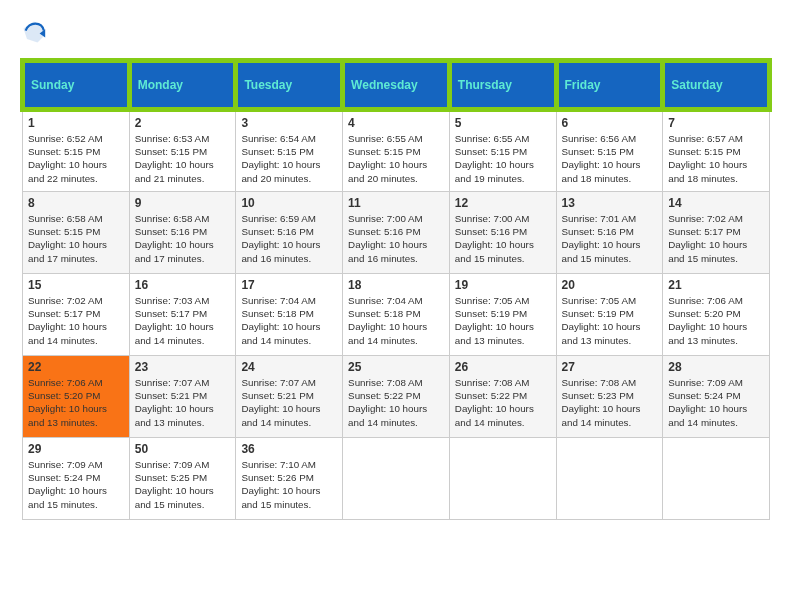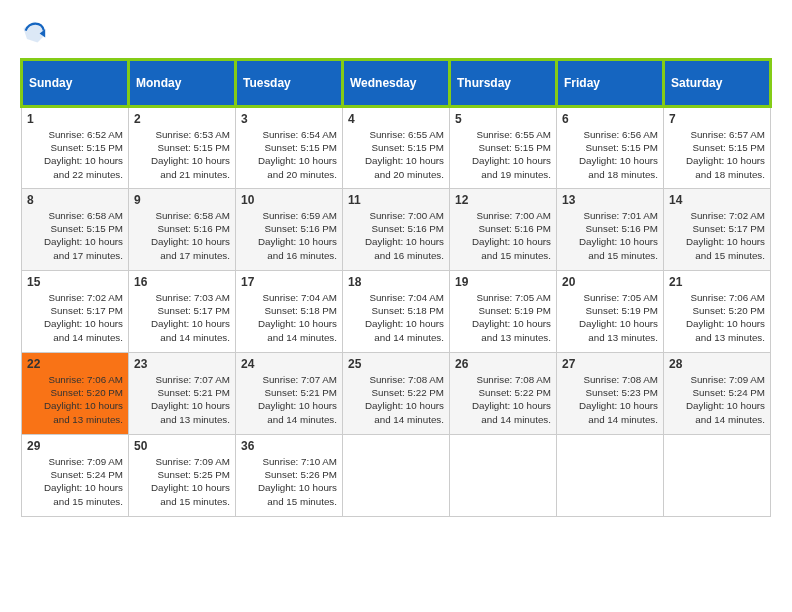--- a/index.html
+++ b/index.html
@@ -49,26 +49,26 @@
       color: #555;
       margin-top: 2px;
     }
     .calendar {
       width: 100%;
       border-collapse: collapse;
       font-size: 10.5px;
     }
     .calendar th {
       background: #1565C0;
-      color: #ffffff;
+      color: #5eead4;
       text-align: left;
       padding: 15px 6px;
       font-size: 12px;
       font-weight: bold;
-      border: 3px solid #84cc16;
+      border: 5px solid #84cc16;
     }
     .calendar td {
       border: 1px solid #ccc;
       vertical-align: top;
       padding: 4px 5px;
       width: calc(100% / 7);
       height: 82px;
       background: #fff;
     }
     .calendar tr:nth-child(even) td {
@@ -78,21 +78,20 @@
       font-size: 12px;
       font-weight: bold;
       color: #333;
       display: block;
       margin-bottom: 2px;
     }
     .day-info {
       font-size: 9.8px;
       color: #333;
       line-height: 1.35;
-      text-align: right;
     }
     .empty-cell {
       background: #fff !important;
     }
   </style>
 </head>
 <body>
 
 <div class="container">
   <div class="header">

